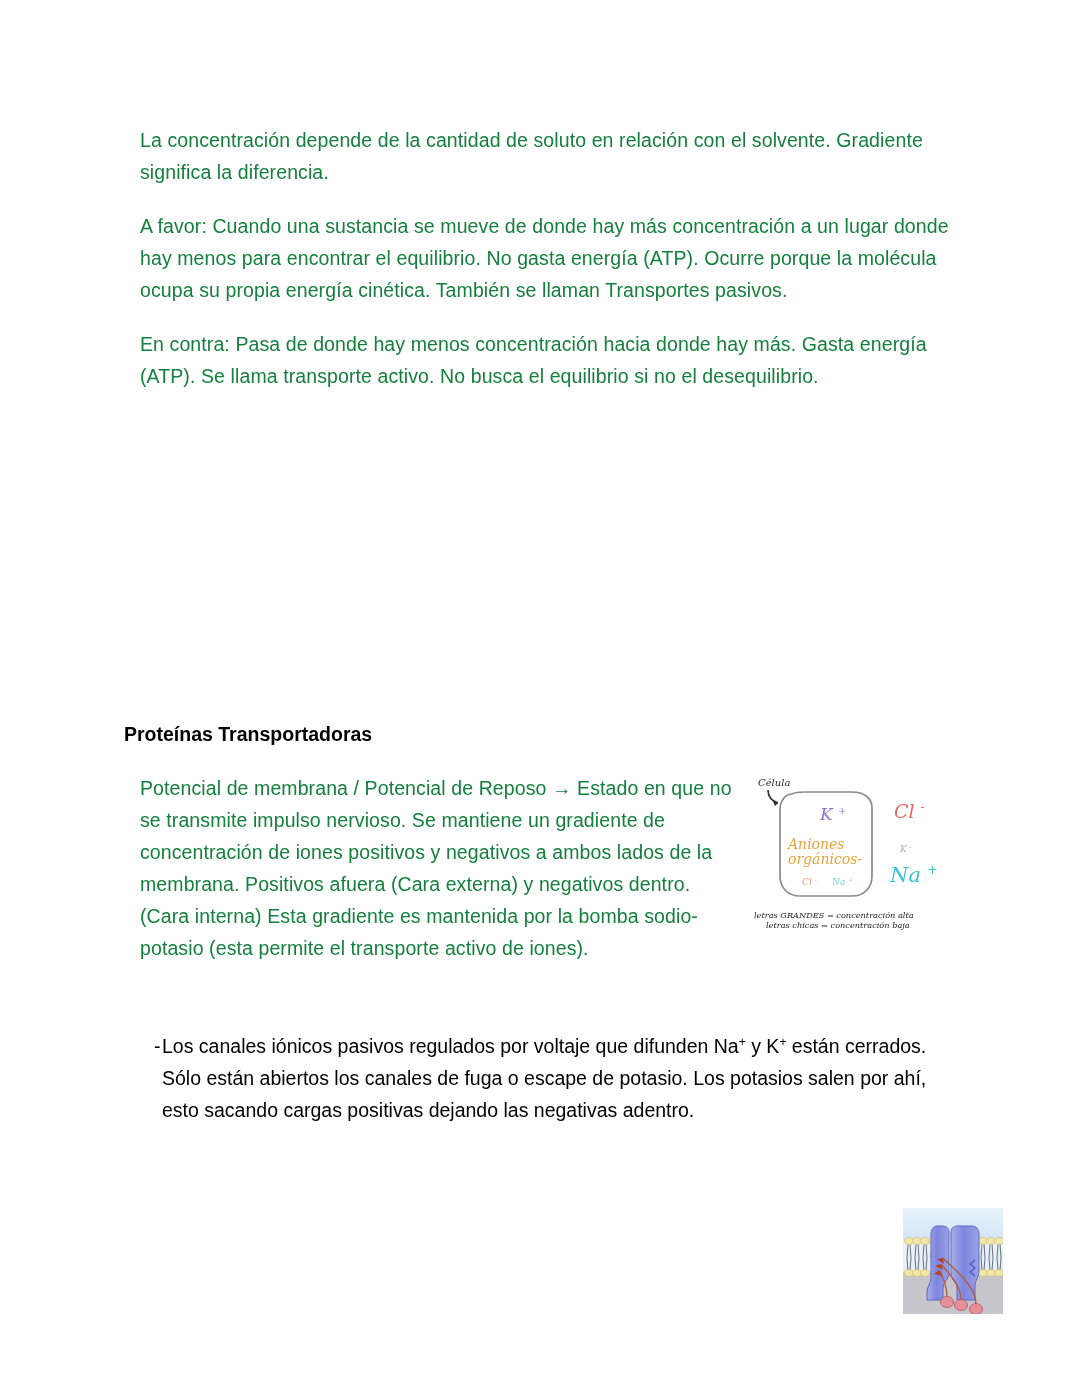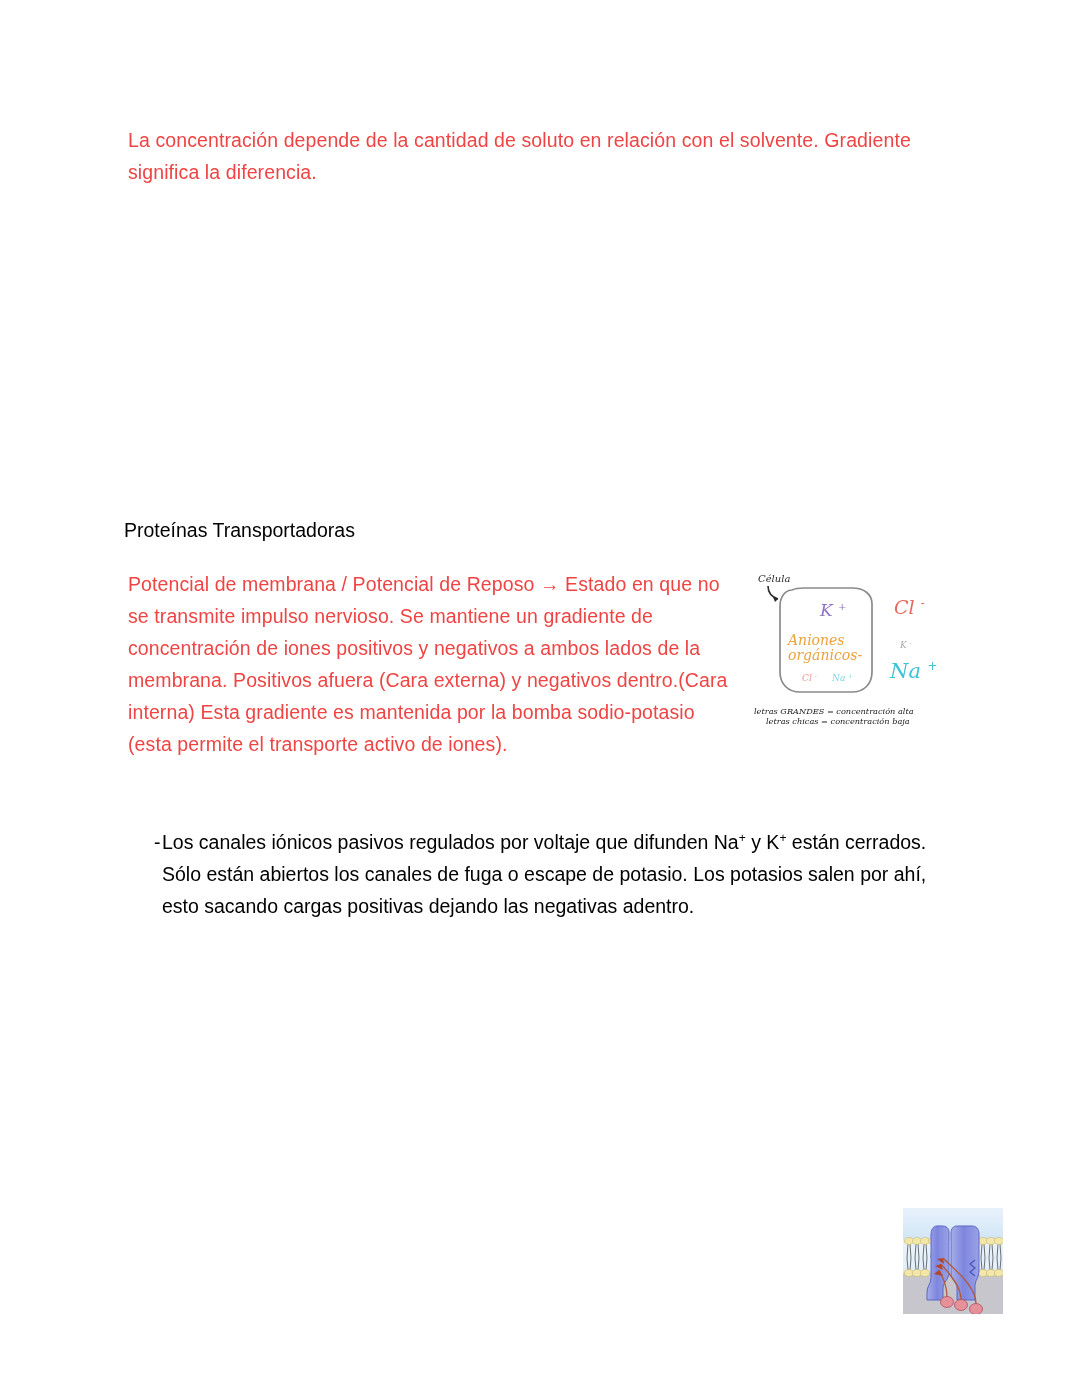--- a/index.html
+++ b/index.html
@@ -18,32 +18,32 @@
     background: #ffffff;
     overflow: hidden;
   }
   .content {
     position: absolute;
     left: 124px;
     top: 124px;
     width: 832px;
   }
   p.para {
-    margin: 0 0 22px 4px;
+    margin: 0 0 22px 16px;
     font-size: 19.5px;
     line-height: 32px;
     letter-spacing: 0.1px;
-    color: #ef4444;
+    color: #15803d;
   }
   p.para.tight { margin-bottom: 20px; }
   .heading {
     margin: 0 0 22px 0;
     font-size: 19.5px;
     line-height: 32px;
-    font-weight: normal;
+    font-weight: bold;
   }
   .spacer-block { height: 304px; }
   .spacer-mid { height: 46px; }
 
   
   .cell-figure {
     float: right;
     width: 208px;
     height: 165px;
     margin: 0 0 4px 10px;
@@ -94,21 +94,23 @@
 </style>
 </head>
 <body>
 
 <div class="page">
 
   <div class="content">
 
     <p class="para">La concentración depende de la cantidad de soluto en relación con el solvente. Gradiente significa la diferencia.</p>
 
-
+    <p class="para">A favor: Cuando una sustancia se mueve de donde hay más concentración a un lugar donde hay menos para encontrar el equilibrio. No gasta energía (ATP). Ocurre porque la molécula ocupa su propia energía cinética. También se llaman Transportes pasivos.</p>
+
+    <p class="para">En contra: Pasa de donde hay menos concentración hacia donde hay más. Gasta energía (ATP). Se llama transporte activo. No busca el equilibrio si no el desequilibrio.</p>
 
     <div class="spacer-block"></div>
 
     <div class="heading">Proteínas Transportadoras</div>
 
 
 
     <div class="cell-figure">
       <svg class="cell-svg" viewBox="0 0 208 165" xmlns="http://www.w3.org/2000/svg">
 

